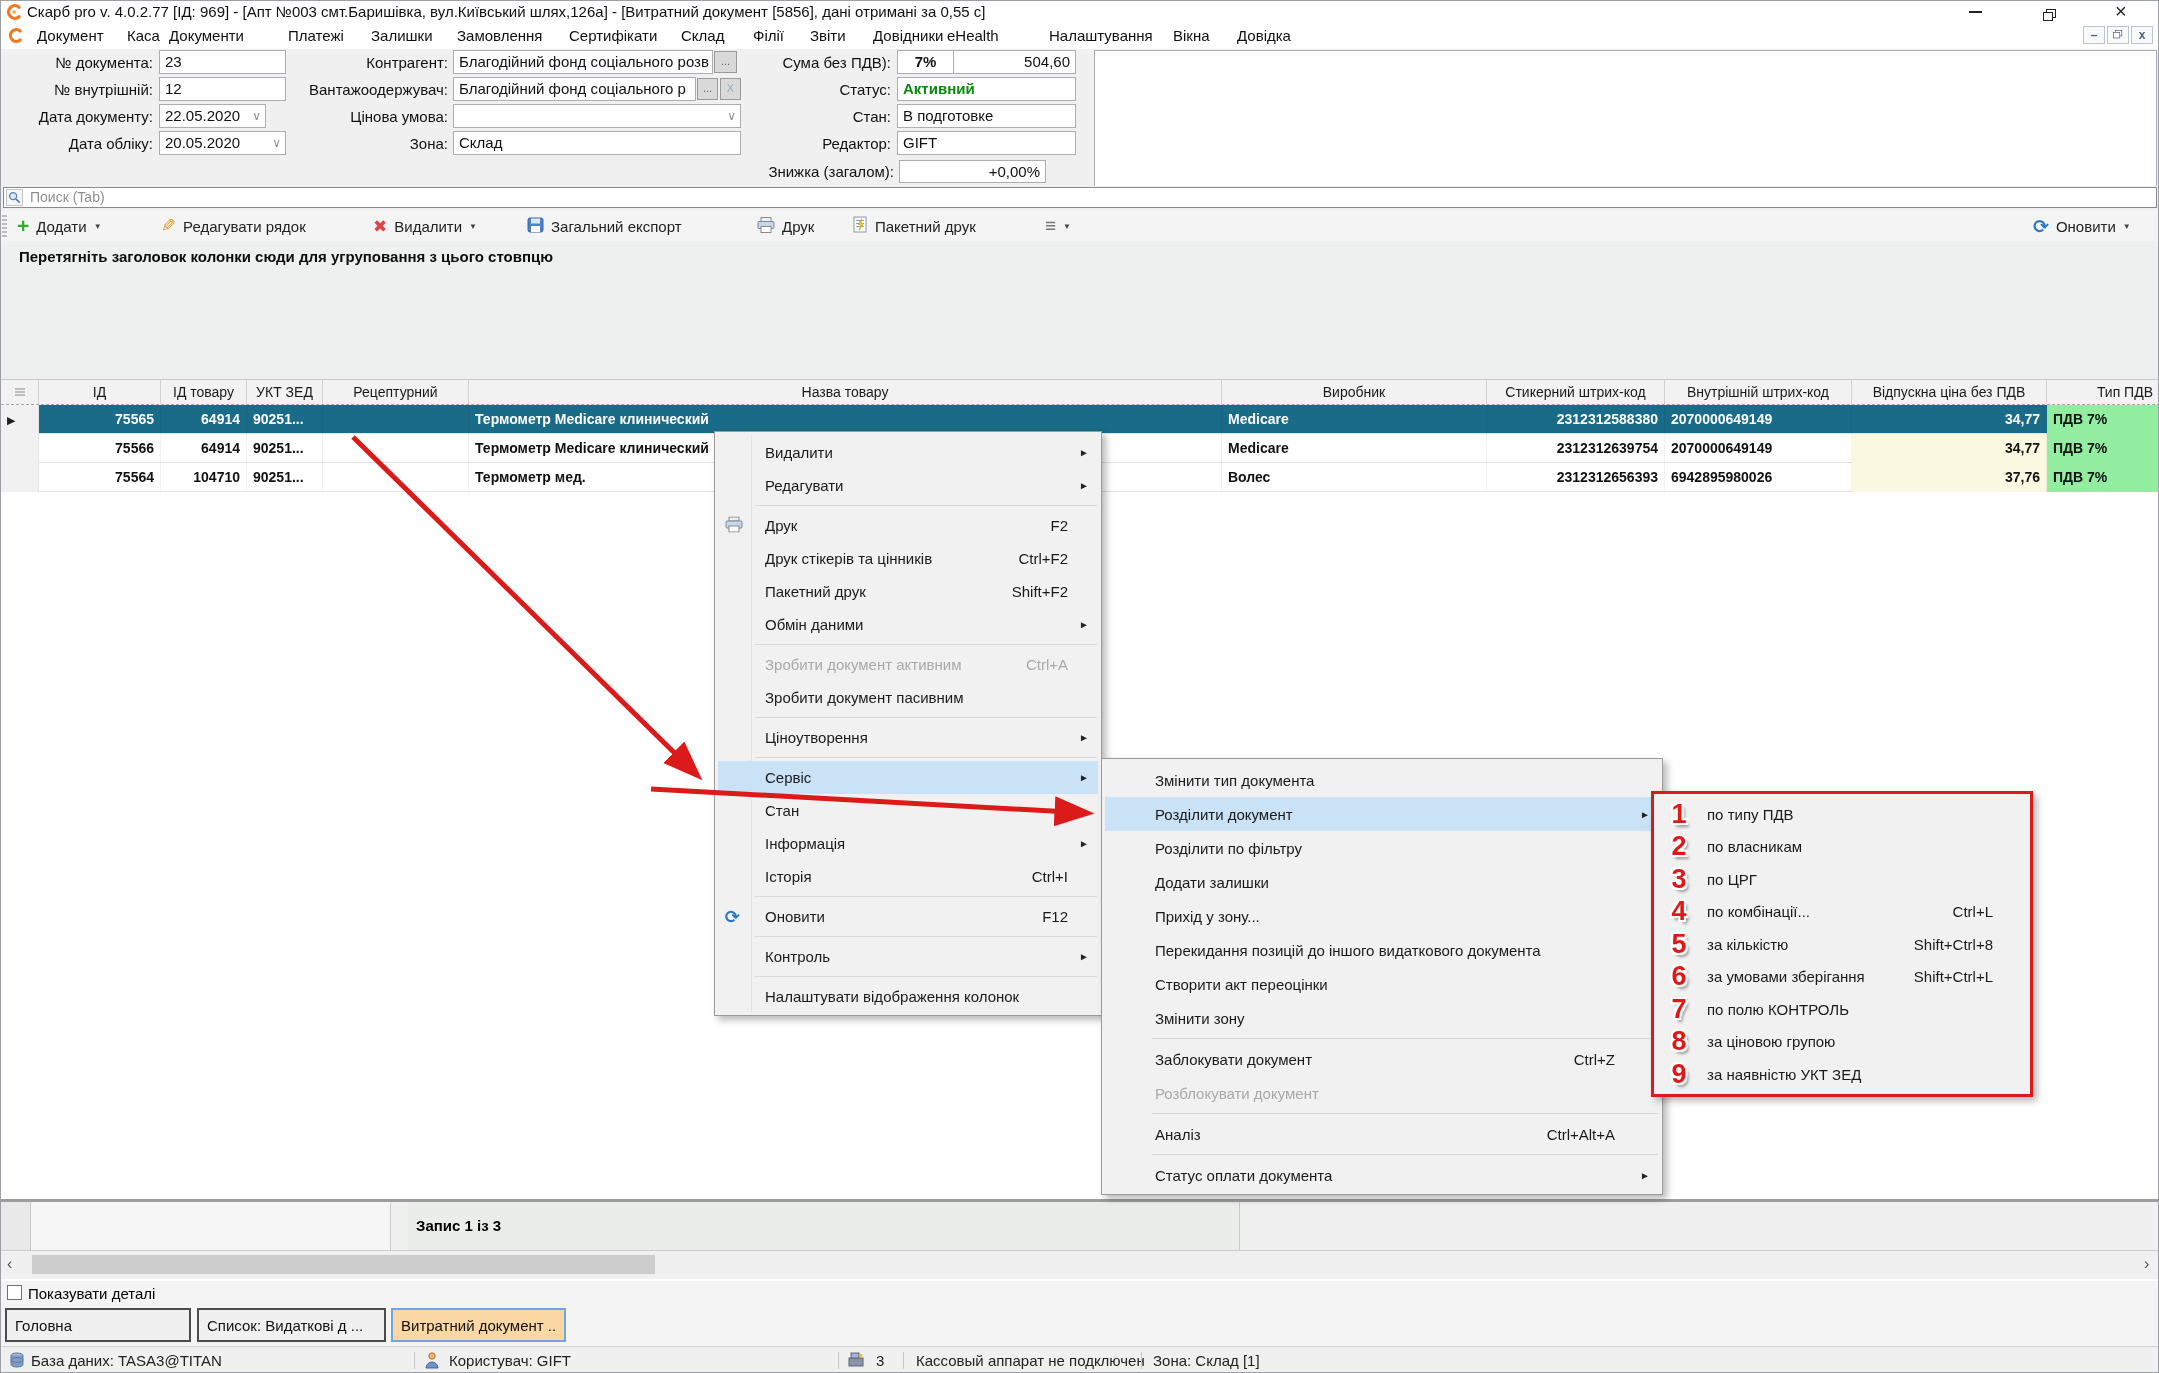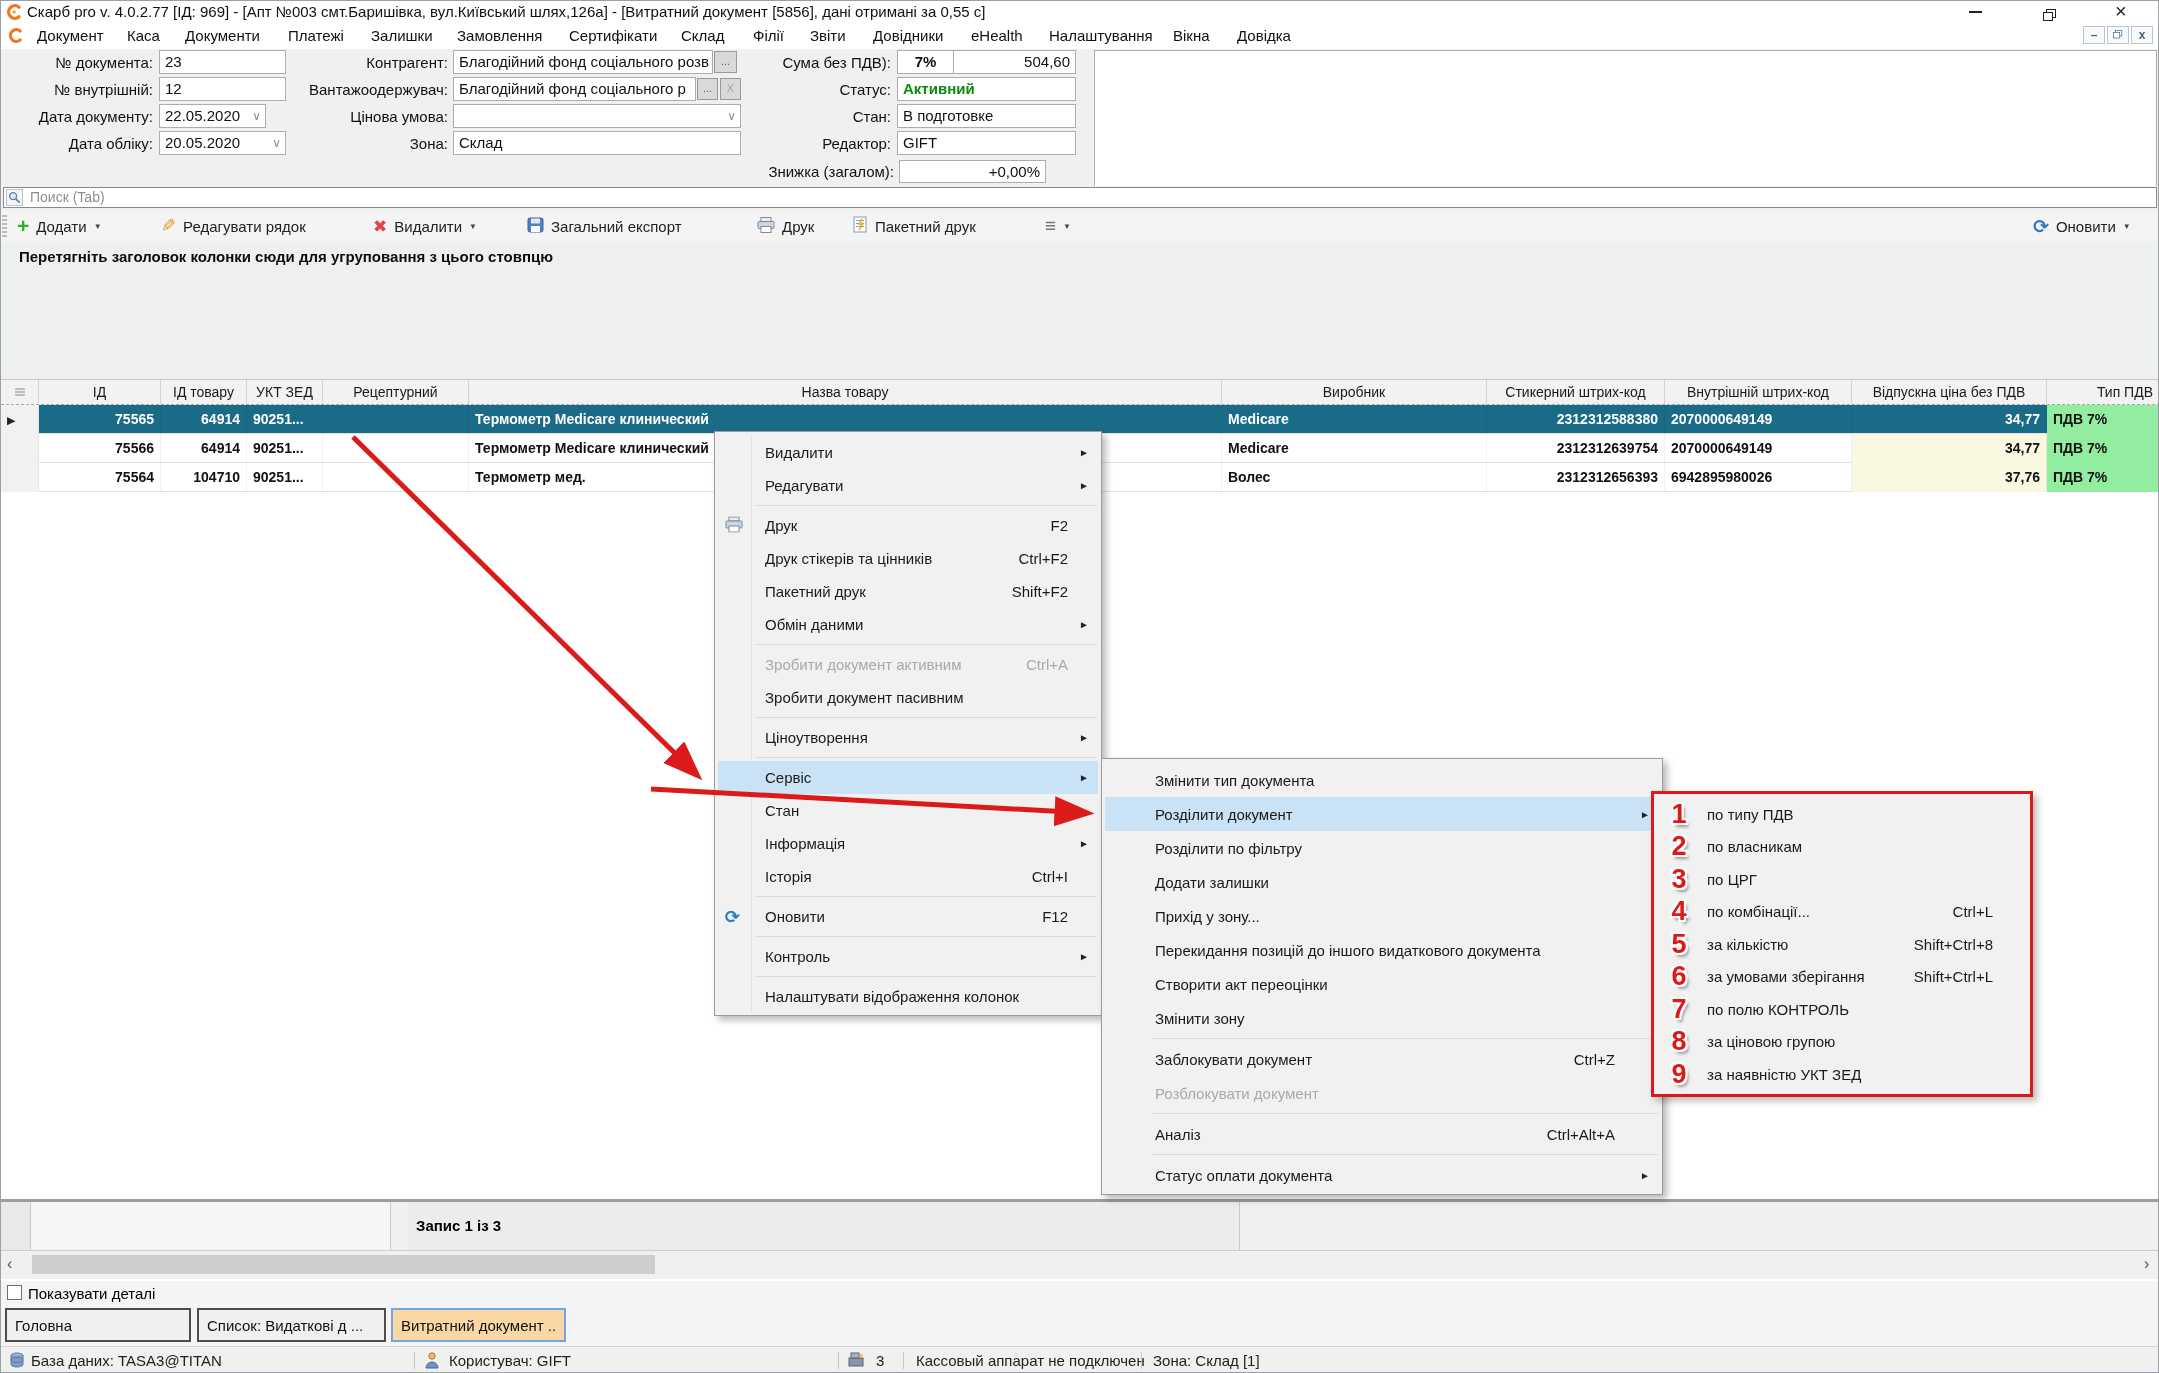--- a/index.html
+++ b/index.html
@@ -97,30 +97,30 @@
   </div>
 
   <div class="menubar">
     <span class="ab" style="left:7px;top:5px;">
       <svg width="15" height="15" viewBox="0 0 16 16">
           <path d="M13 3.2 A6.3 6.3 0 1 0 13 12.8" fill="none" stroke="#f07820" stroke-width="3.3" stroke-linecap="round"></path>
         </svg>
     </span>
     <span class="mbi" style="left:32px;">Документ</span>
     <span class="mbi" style="left:122px;">Каса</span>
-    <span class="mbi" style="left:180px;text-align:center;">Документи</span>
+    <span class="mbi" style="left:164px;text-align:center;">Документи</span>
     <span class="mbi" style="left:283px;">Платежі</span>
     <span class="mbi" style="left:366px;">Залишки</span>
     <span class="mbi" style="left:452px;">Замовлення</span>
     <span class="mbi" style="left:564px;">Сертифікати</span>
     <span class="mbi" style="left:676px;">Склад</span>
     <span class="mbi" style="left:748px;">Філії</span>
     <span class="mbi" style="left:805px;">Звіти</span>
     <span class="mbi" style="left:868px;">Довідники</span>
-    <span class="mbi" style="left:966px;">eHealth</span>
+    <span class="mbi" style="left:942px;">eHealth</span>
     <span class="mbi" style="left:1044px;">Налаштування</span>
     <span class="mbi" style="left:1168px;">Вікна</span>
     <span class="mbi" style="left:1232px;">Довідка</span>
     <span class="mdibtn" style="left:2082px;"><span class="g" data-glyph="–"></span></span>
     <span class="mdibtn" style="left:2106px;">
       <svg width="10" height="9" viewBox="0 0 14 13">
           <rect x="3.5" y="0.5" width="9" height="8" fill="#fff" stroke="#49647f"></rect>
           <rect x="0.5" y="3.5" width="9" height="8" fill="#fff" stroke="#49647f"></rect>
         </svg>
     </span>

